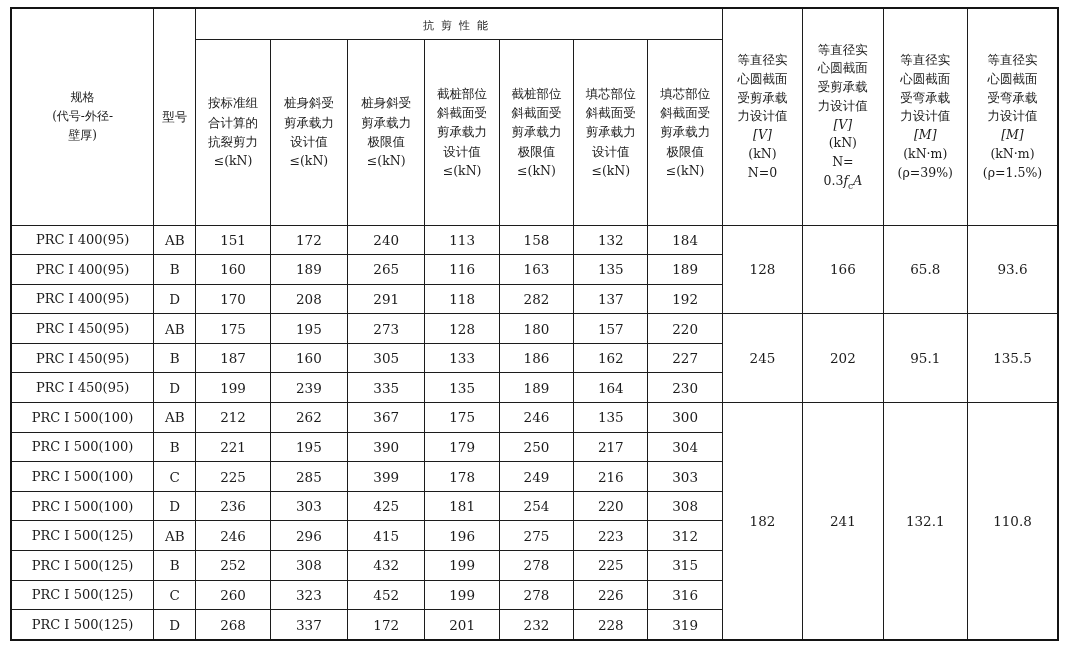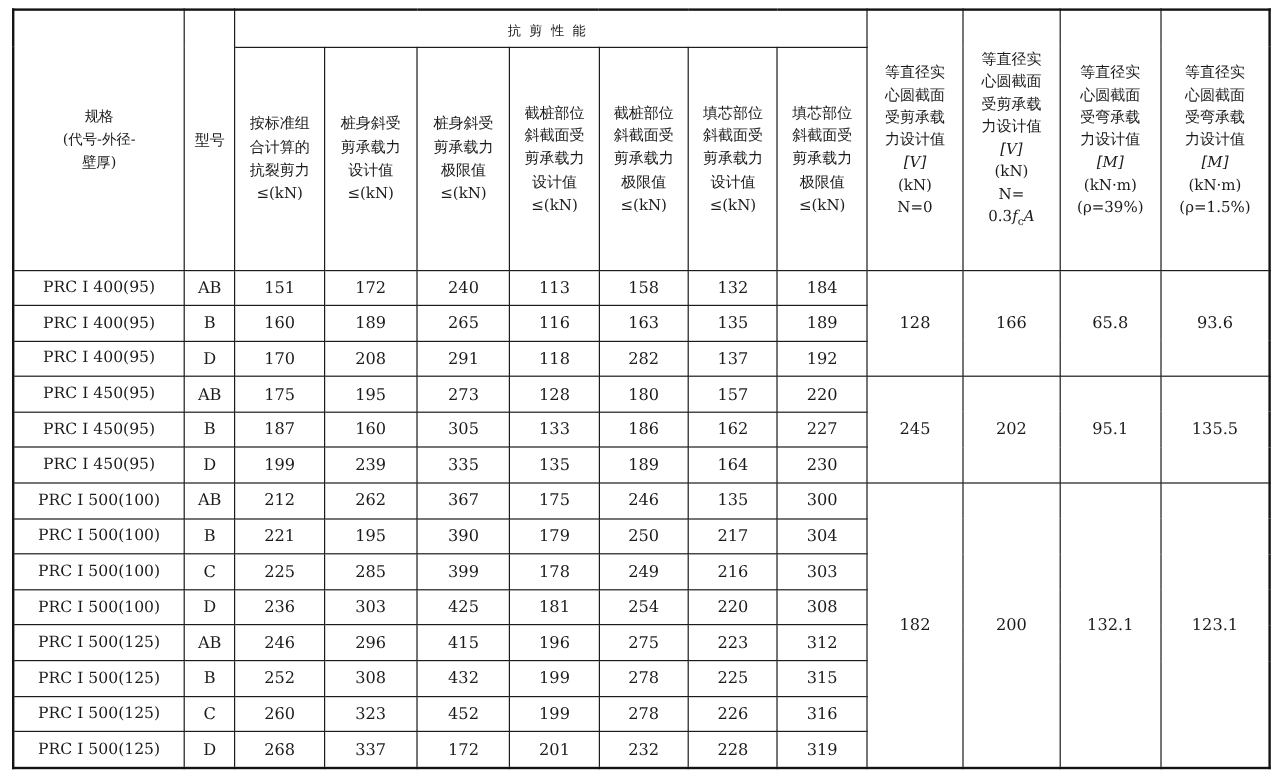--- a/index.html
+++ b/index.html
@@ -271,23 +271,23 @@
         <td class="spec-cell">PRC Ⅰ 500(100)</td>
         <td>AB</td>
         <td>212</td>
         <td>262</td>
         <td>367</td>
         <td>175</td>
         <td>246</td>
         <td>135</td>
         <td>300</td>
         <td rowspan="8" class="merged-cell">182</td>
-        <td rowspan="8" class="merged-cell">200</td>
+        <td rowspan="8" class="merged-cell">241</td>
         <td rowspan="8" class="merged-cell">132.1</td>
-        <td rowspan="8" class="merged-cell">123.1</td>
+        <td rowspan="8" class="merged-cell">110.8</td>
       </tr>
       <tr>
         <td class="spec-cell">PRC Ⅰ 500(100)</td>
         <td>B</td>
         <td>221</td>
         <td>195</td>
         <td>390</td>
         <td>179</td>
         <td>250</td>
         <td>217</td>

